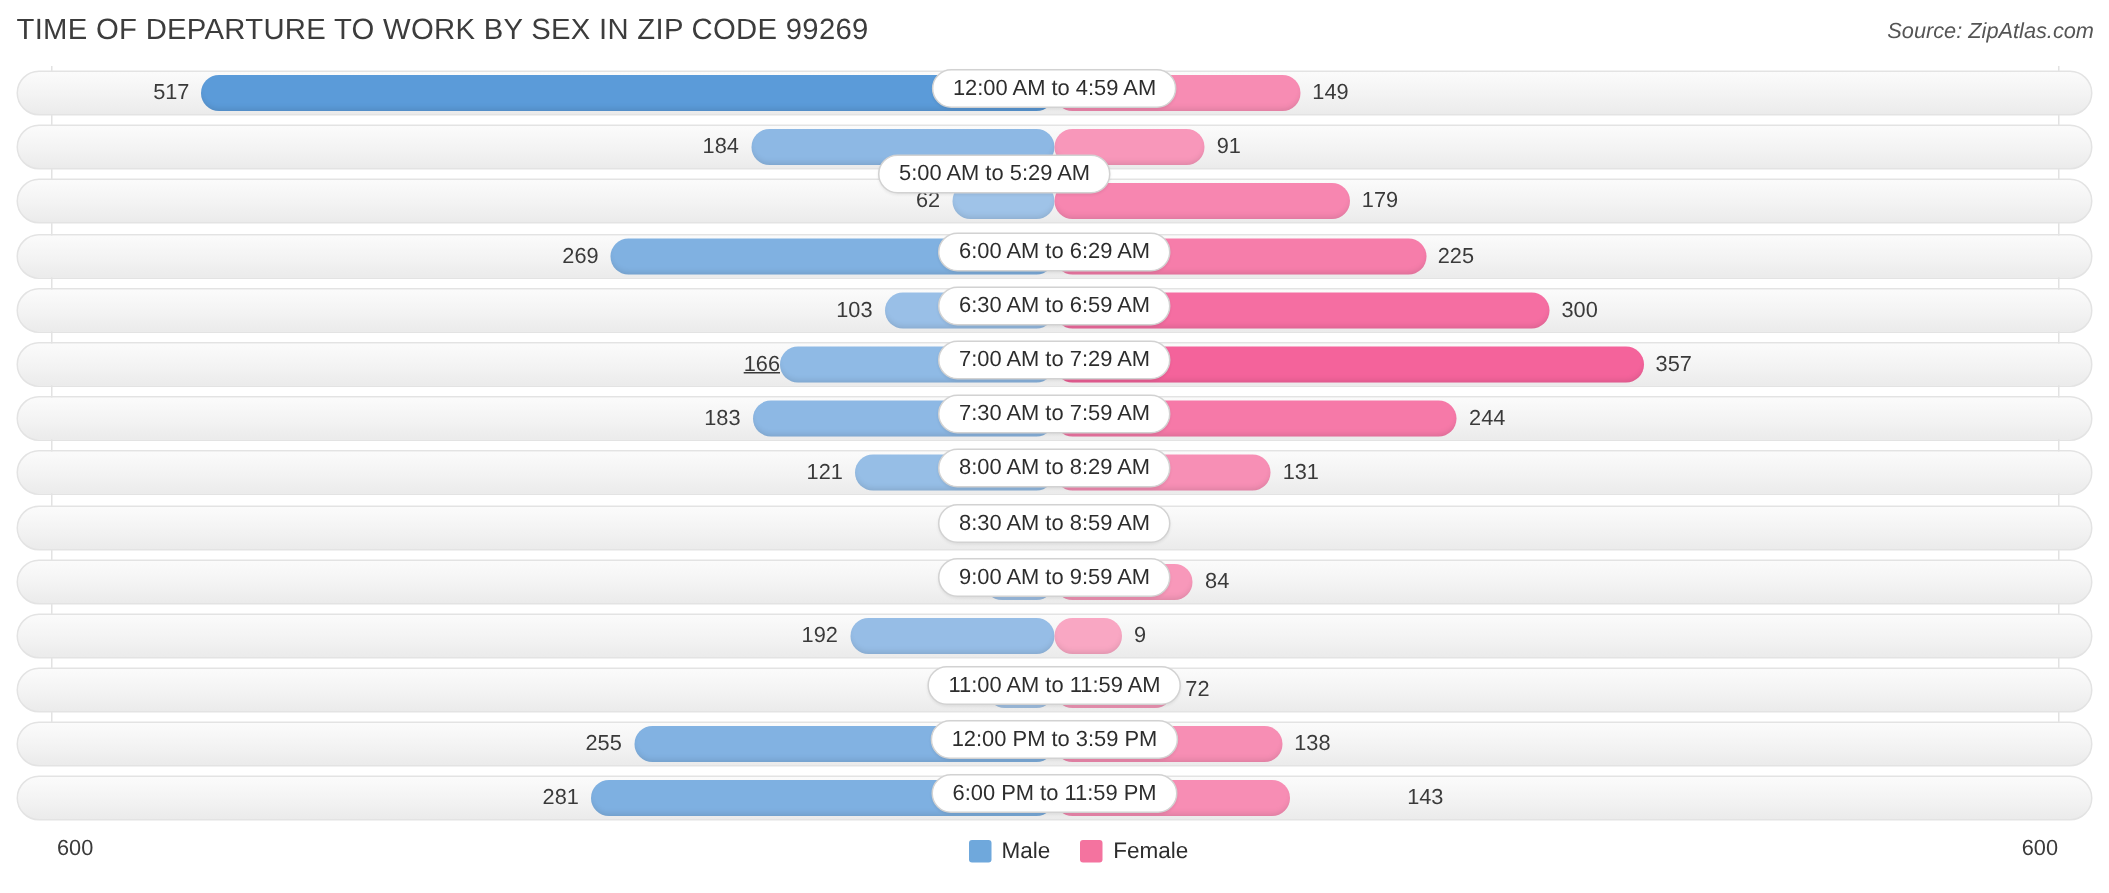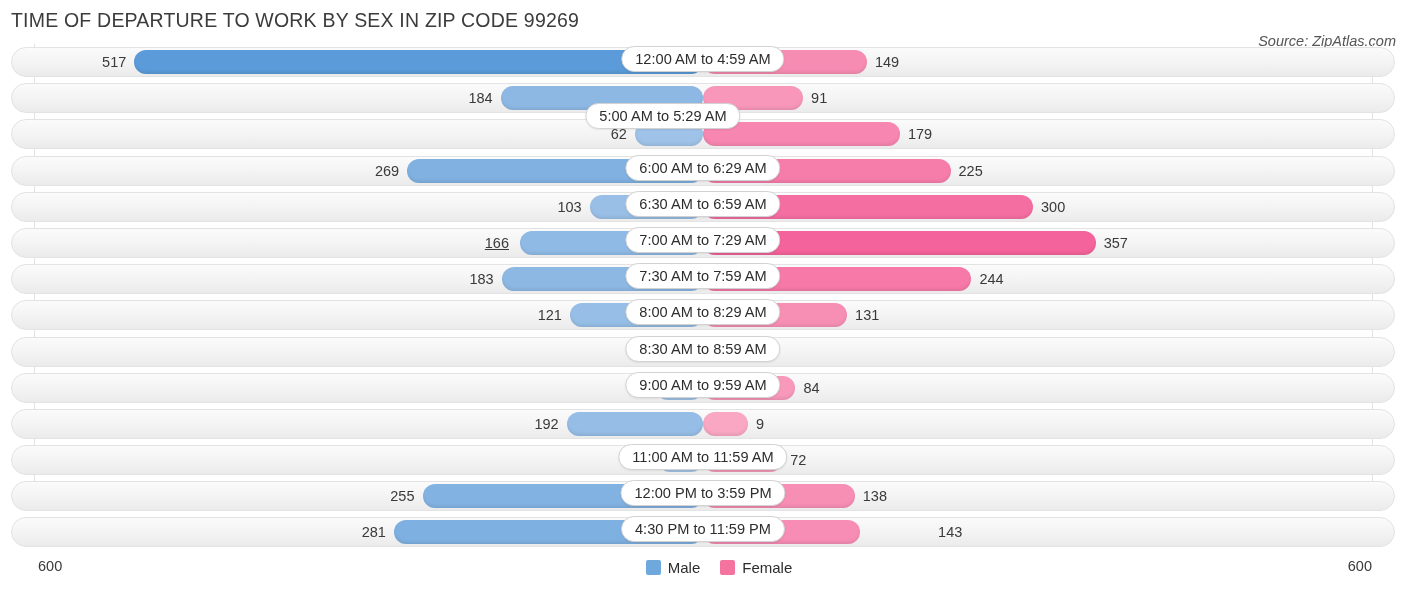--- a/index.html
+++ b/index.html
@@ -31,21 +31,20 @@
     color: #3c3c3c;
     white-space: nowrap;
   }
   #source-note {
     position: absolute;
     right: 10px; top: 13px;
     font-size: 14.5px;
     font-style: italic;
     color: #555555;
     white-space: nowrap;
-    margin-top: 20px;
   }
 
   
   #plot {
     position: absolute;
     left: 0; top: 44px;
     width: 1406px; height: 508px;
   }
   .gridline {
     position: absolute;
@@ -223,21 +222,21 @@
             <div class="val val-male" style="left: 487.7px; width: 94px;">103</div>
             <div class="val val-female" style="left: 1041px; width: 94px;">300</div>
           </div>
           <div class="catlabel" style="left: 703px;">6:30 AM to 6:59 AM</div>
         </div>
         <div class="row">
           <div class="track"></div>
           <div class="barwrap">
             <div class="bar bar-male" title="Male: 166" style="left: 520.4px; width: 182.6px; background: rgb(143, 186, 229);"></div>
             <div class="bar bar-female" title="Female: 357" style="left: 703px; width: 392.7px; background: rgb(244, 99, 155);"></div>
-            <div class="val val-male" style="left: 415px; width: 94px; text-decoration: underline;">166</div>
+            <div class="val val-male" style="left: 426px; width: 94px; text-decoration: underline;">166</div>
             <div class="val val-female" style="left: 1103.7px; width: 94px;">357</div>
           </div>
           <div class="catlabel" style="left: 703px;">7:00 AM to 7:29 AM</div>
         </div>
         <div class="row">
           <div class="track"></div>
           <div class="barwrap">
             <div class="bar bar-male" title="Male: 183" style="left: 501.7px; width: 201.3px; background: rgb(141, 184, 228);"></div>
             <div class="bar bar-female" title="Female: 244" style="left: 703px; width: 268.4px; background: rgb(246, 121, 168);"></div>
             <div class="val val-male" style="left: 399.7px; width: 94px;">183</div>
@@ -299,21 +298,21 @@
           <div class="catlabel" style="left: 703px;">12:00 PM to 3:59 PM</div>
         </div>
         <div class="row">
           <div class="track"></div>
           <div class="barwrap">
             <div class="bar bar-male" title="Male: 281" style="left: 393.9px; width: 309.1px; background: rgb(126, 176, 225);"></div>
             <div class="bar bar-female" title="Female: 143" style="left: 703px; width: 157.3px; background: rgb(247, 141, 180);"></div>
             <div class="val val-male" style="left: 291.9px; width: 94px;">281</div>
             <div class="val val-female" style="left: 868.3px; width: 94px; text-align: right;">143</div>
           </div>
-          <div class="catlabel" style="left: 703px;">4:30 PM to 11:59 PM</div>
+          <div class="catlabel" style="left: 703px;">6:00 PM to 11:59 PM</div>
         </div>
       </div>
   </div>
 
   <div id="footer">
     <div class="axis-label" id="axis-left">600</div>
     <div class="axis-label" id="axis-right">600</div>
     <div id="legend">
       <div class="legend-item">
         <span class="legend-swatch" id="sw-male" style="background: rgb(111, 168, 220);"></span>

